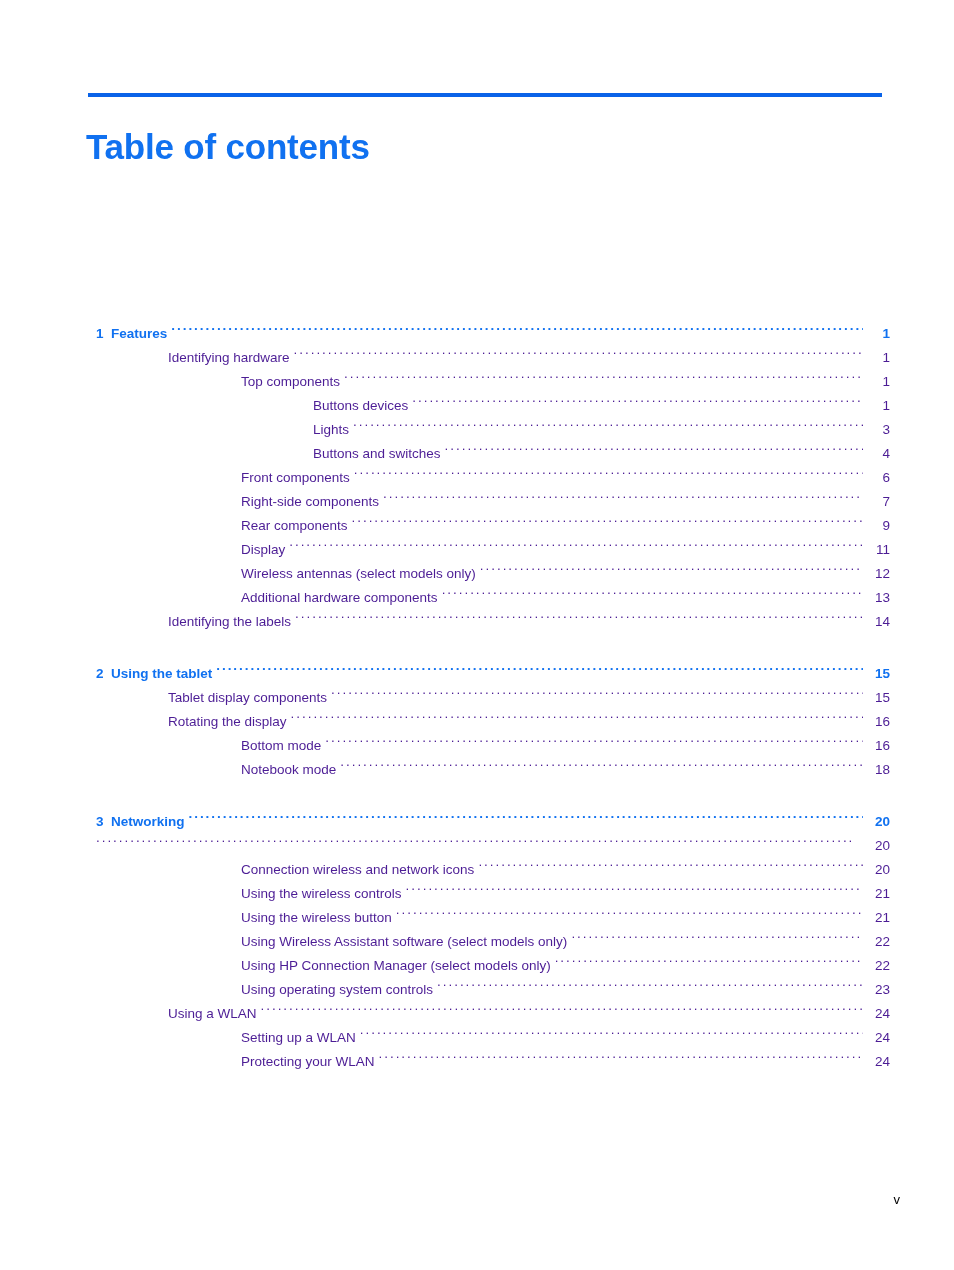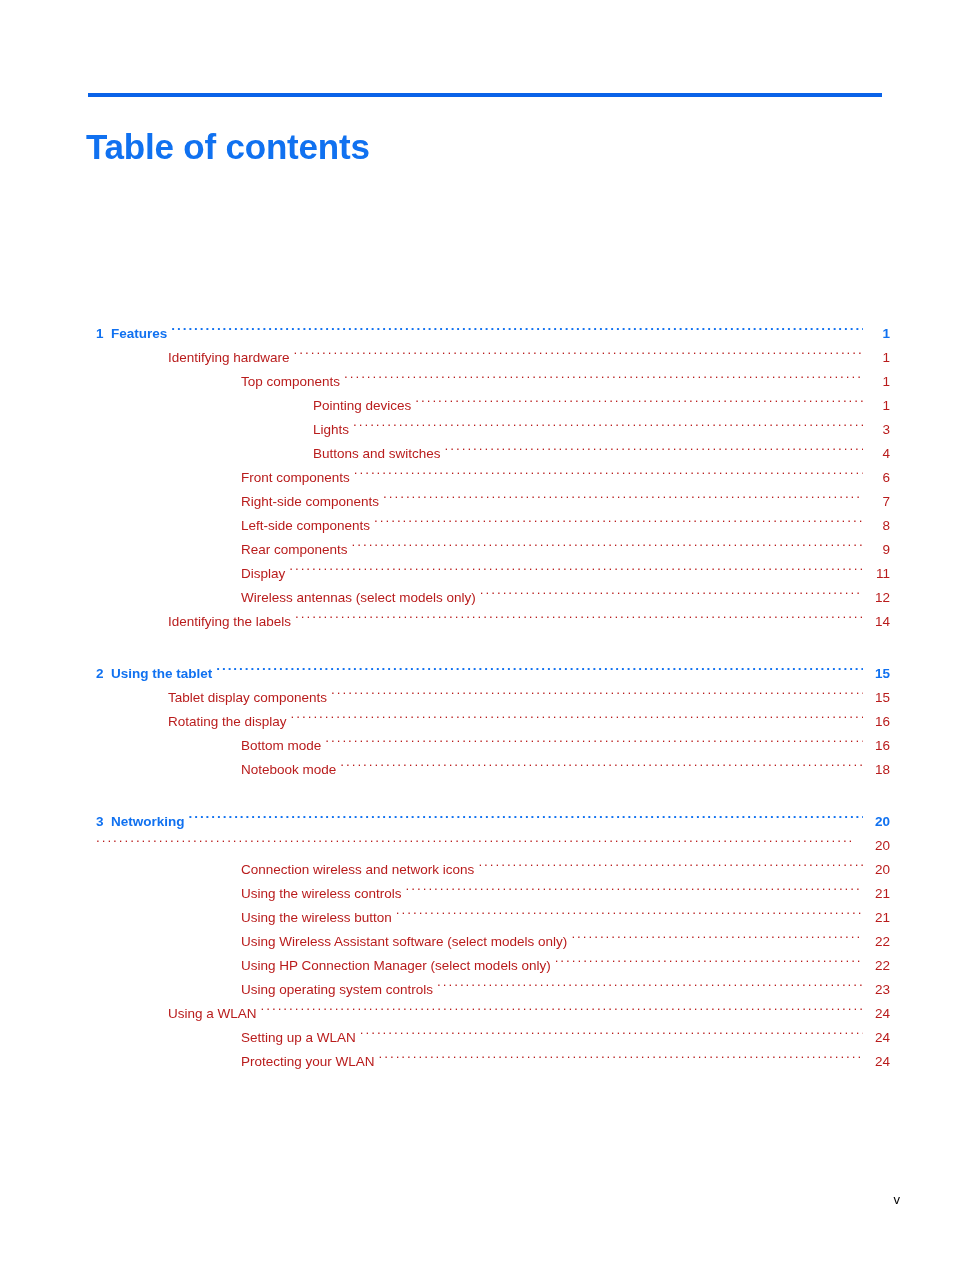--- a/index.html
+++ b/index.html
@@ -55,21 +55,21 @@
     width: 794px;
     margin-left: 8px;
   }
 
   .toc-entry {
     display: flex;
     align-items: baseline;
     width: 100%;
     font-size: 13.5px;
     line-height: 24px;
-    color: #b91c1c;
+    color: #4c1d95;
     white-space: nowrap;
   }
 
   .toc-entry .label {
     flex: 0 0 auto;
     padding-right: 4px;
   }
   .toc-entry .leader {
     flex: 1 1 auto;
     overflow: hidden;
@@ -142,21 +142,21 @@
         <span class="label"><span>Identifying hardware</span></span>
         <span class="leader"></span>
         <span class="pageno">1</span>
       </div>
       <div class="toc-entry lvl-2">
         <span class="label"><span>Top components</span></span>
         <span class="leader"></span>
         <span class="pageno">1</span>
       </div>
       <div class="toc-entry lvl-3">
-        <span class="label"><span>Pointing devices</span></span>
+        <span class="label"><span>Buttons devices</span></span>
         <span class="leader"></span>
         <span class="pageno">1</span>
       </div>
       <div class="toc-entry lvl-3">
         <span class="label"><span>Lights</span></span>
         <span class="leader"></span>
         <span class="pageno">3</span>
       </div>
       <div class="toc-entry lvl-3">
         <span class="label"><span>Buttons and switches</span></span>
@@ -167,38 +167,38 @@
         <span class="label"><span>Front components</span></span>
         <span class="leader"></span>
         <span class="pageno">6</span>
       </div>
       <div class="toc-entry lvl-2">
         <span class="label"><span>Right-side components</span></span>
         <span class="leader"></span>
         <span class="pageno">7</span>
       </div>
       <div class="toc-entry lvl-2">
-        <span class="label"><span>Left-side components</span></span>
-        <span class="leader"></span>
-        <span class="pageno">8</span>
-      </div>
-      <div class="toc-entry lvl-2">
         <span class="label"><span>Rear components</span></span>
         <span class="leader"></span>
         <span class="pageno">9</span>
       </div>
       <div class="toc-entry lvl-2">
         <span class="label"><span>Display</span></span>
         <span class="leader"></span>
         <span class="pageno">11</span>
       </div>
       <div class="toc-entry lvl-2">
         <span class="label"><span>Wireless antennas (select models only)</span></span>
         <span class="leader"></span>
         <span class="pageno">12</span>
+      </div>
+      <div class="toc-entry lvl-2">
+        <span class="label"><span>Additional hardware components</span></span>
+        <span class="leader"></span>
+        <span class="pageno">13</span>
       </div>
       <div class="toc-entry lvl-1">
         <span class="label"><span>Identifying the labels</span></span>
         <span class="leader"></span>
         <span class="pageno">14</span>
       </div>
       <div class="toc-entry lvl-0">
         <span class="label"><span class="chapnum">2</span><span>Using the tablet</span></span>
         <span class="leader"></span>
         <span class="pageno">15</span>

